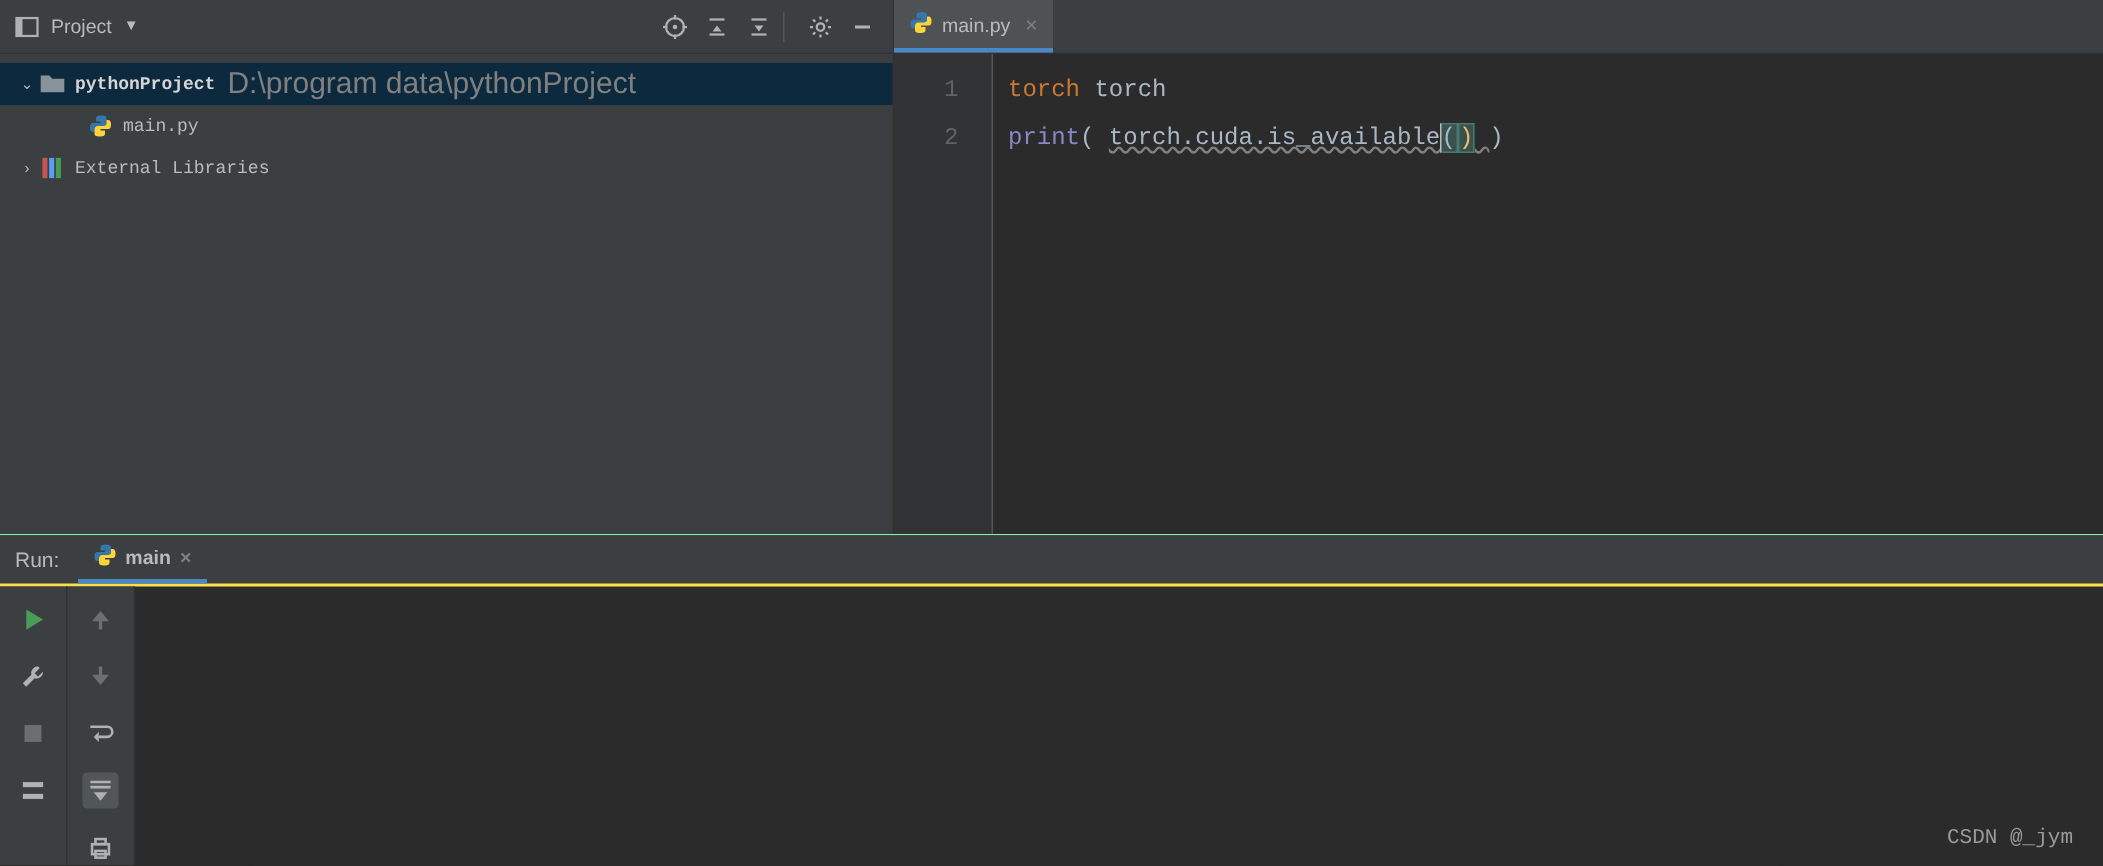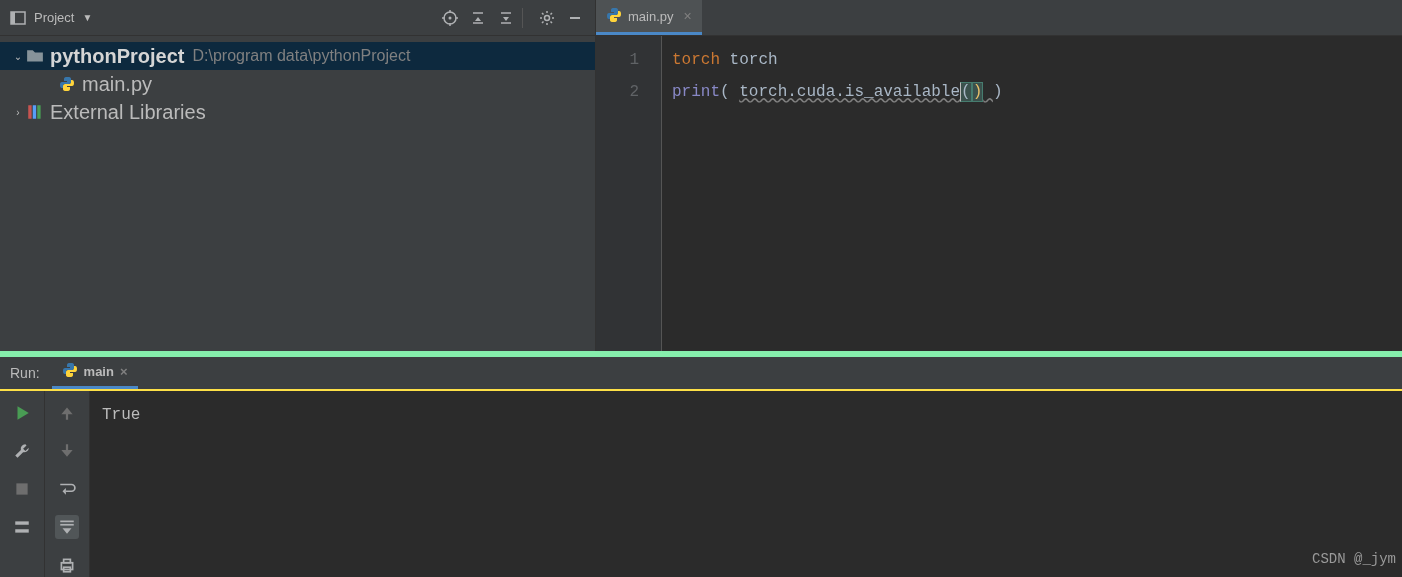--- a/index.html
+++ b/index.html
@@ -10,21 +10,21 @@
   font-family: "Segoe UI", sans-serif;
   font-size: 13px;
   color: #bbbbbb;
   overflow: hidden;
   display: flex;
   flex-direction: column;
 }
 .top-split {
   display: flex;
   height: 357px;
-  border-bottom: 6px solid #86efac;
+  border-bottom: 1px solid #86efac;
 }
 .project-panel {
   width: 596px;
   background: #3c3f41;
   display: flex;
   flex-direction: column;
   border-right: 1px solid #323232;
 }
 .panel-header {
   height: 36px;
@@ -85,23 +85,23 @@
   color: #bbbbbb;
   font-size: 10px;
 }
 .node-icon {
   width: 18px; height: 16px;
   display: inline-flex;
   align-items: center;
   justify-content: center;
   margin-right: 6px;
 }
-.node-label { color: #bbbbbb; font-size: 20px; }
+.node-label { color: #bbbbbb; font-size: 12px; font-family: Liberation Mono, monospace; }
 .node-label.bold { font-weight: bold; color: #d5d5d5; }
-.node-path { color: #808080; margin-left: 8px; font-size: 16px; }
+.node-path { color: #808080; margin-left: 8px; font-size: 20px; }
 .editor-panel {
   flex: 1;
   background: #313335;
   display: flex;
   flex-direction: column;
 }
 .tab-bar {
   height: 36px;
   display: flex;
   align-items: stretch;
@@ -207,21 +207,21 @@
   flex: 1;
   padding: 8px 12px;
   font-family: "Consolas", "Courier New", monospace;
   font-size: 16px;
   color: #bbbbbb;
   position: relative;
 }
 .console-line { height: 32px; line-height: 32px; white-space: pre; }
 .watermark {
   position: absolute;
-  right: 6px;
+  right: 20px;
   bottom: 10px;
   color: #9a9a9a;
   font-size: 14px;
 }
 .py-icon {
   width: 16px; height: 16px;
 }
 </style>
 </head>
 <body>
@@ -402,18 +402,17 @@
       </span>
       <span class="side-btn">
         <svg viewBox="0 0 16 16">
             <rect x="3" y="6" width="10" height="6" fill="none" stroke="#afb1b3" stroke-width="1.5"></rect>
             <rect x="5" y="3" width="6" height="3" fill="none" stroke="#afb1b3" stroke-width="1.5"></rect>
             <rect x="5" y="10" width="6" height="4" fill="none" stroke="#afb1b3" stroke-width="1.5"></rect>
           </svg>
       </span>
     </div>
     <div class="console">
-      <div class="console-line">True</div>
       <div class="console-line"></div>
       <div class="watermark">CSDN @_jym</div>
     </div>
   </div>
 </div>
 
 </body></html>

